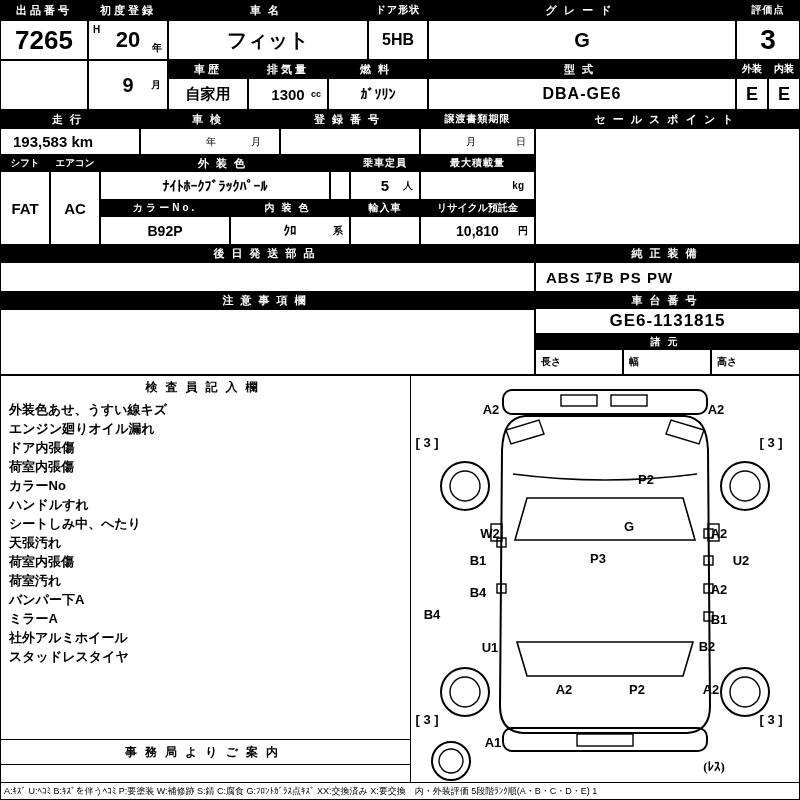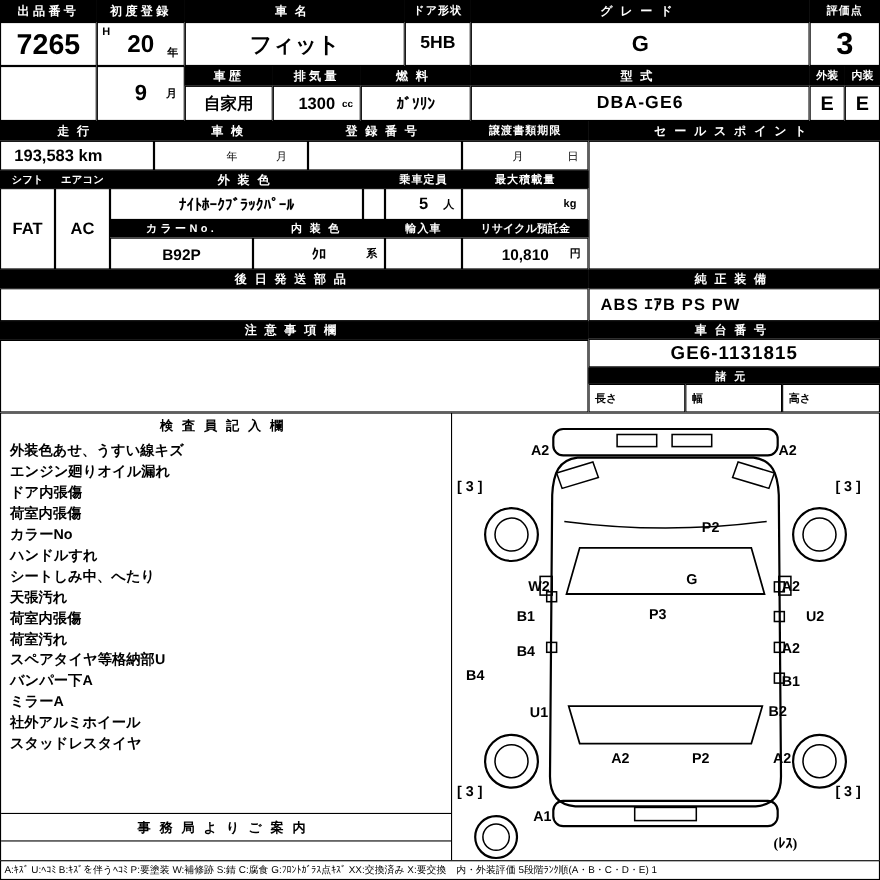--- a/index.html
+++ b/index.html
@@ -166,21 +166,20 @@
         <div class="comment">外装色あせ、うすい線キズ</div>
         <div class="comment">エンジン廻りオイル漏れ</div>
         <div class="comment">ドア内張傷</div>
         <div class="comment">荷室内張傷</div>
         <div class="comment">カラーNo</div>
         <div class="comment">ハンドルすれ</div>
         <div class="comment">シートしみ中、へたり</div>
         <div class="comment">天張汚れ</div>
         <div class="comment">荷室内張傷</div>
         <div class="comment">荷室汚れ</div>
-        <div class="comment">スペアタイヤ等格納部U</div>
         <div class="comment">バンパー下A</div>
         <div class="comment">ミラーA</div>
         <div class="comment">社外アルミホイール</div>
         <div class="comment">スタッドレスタイヤ</div>
       </div>
     <div class="office-strip">事務局よりご案内</div>
   </div>
 
   <div class="diagram-box">
     <svg class="car-svg" width="388" height="406" viewBox="0 0 388 406">

